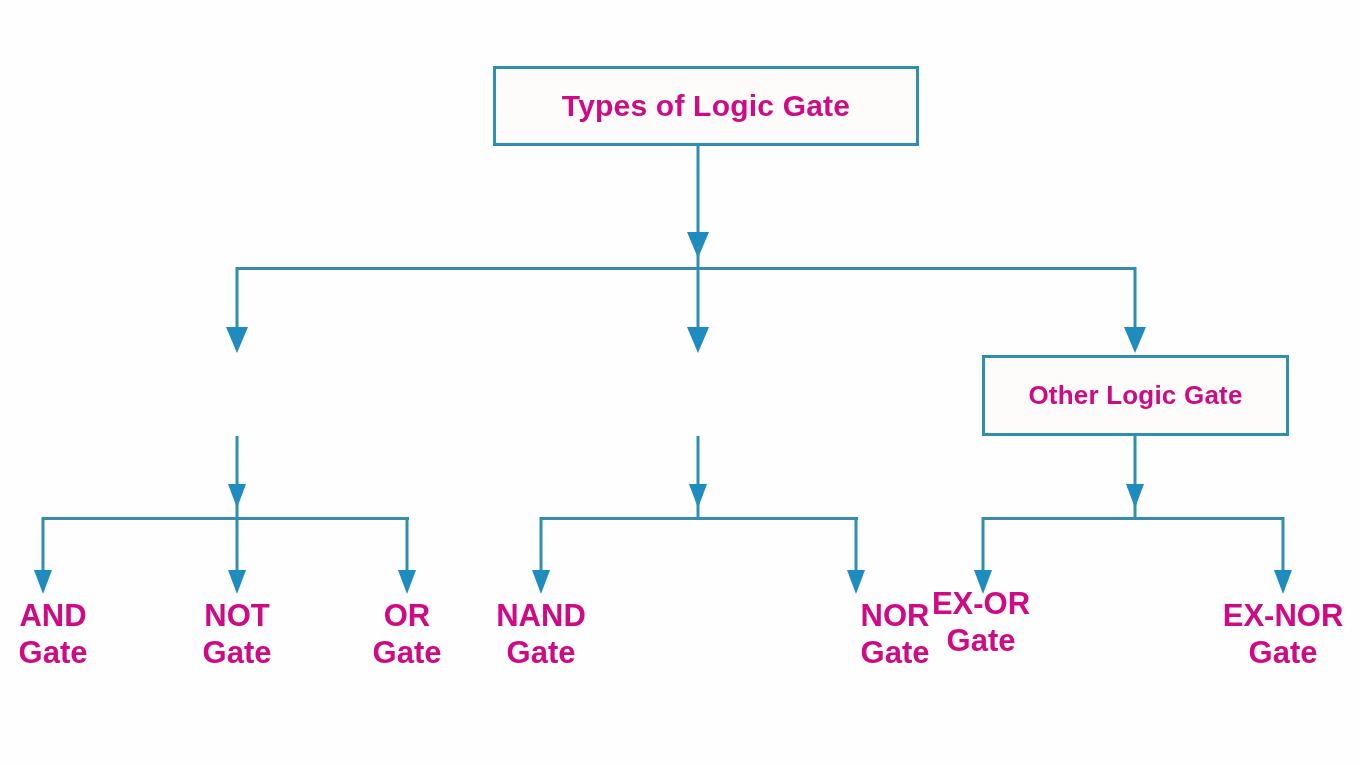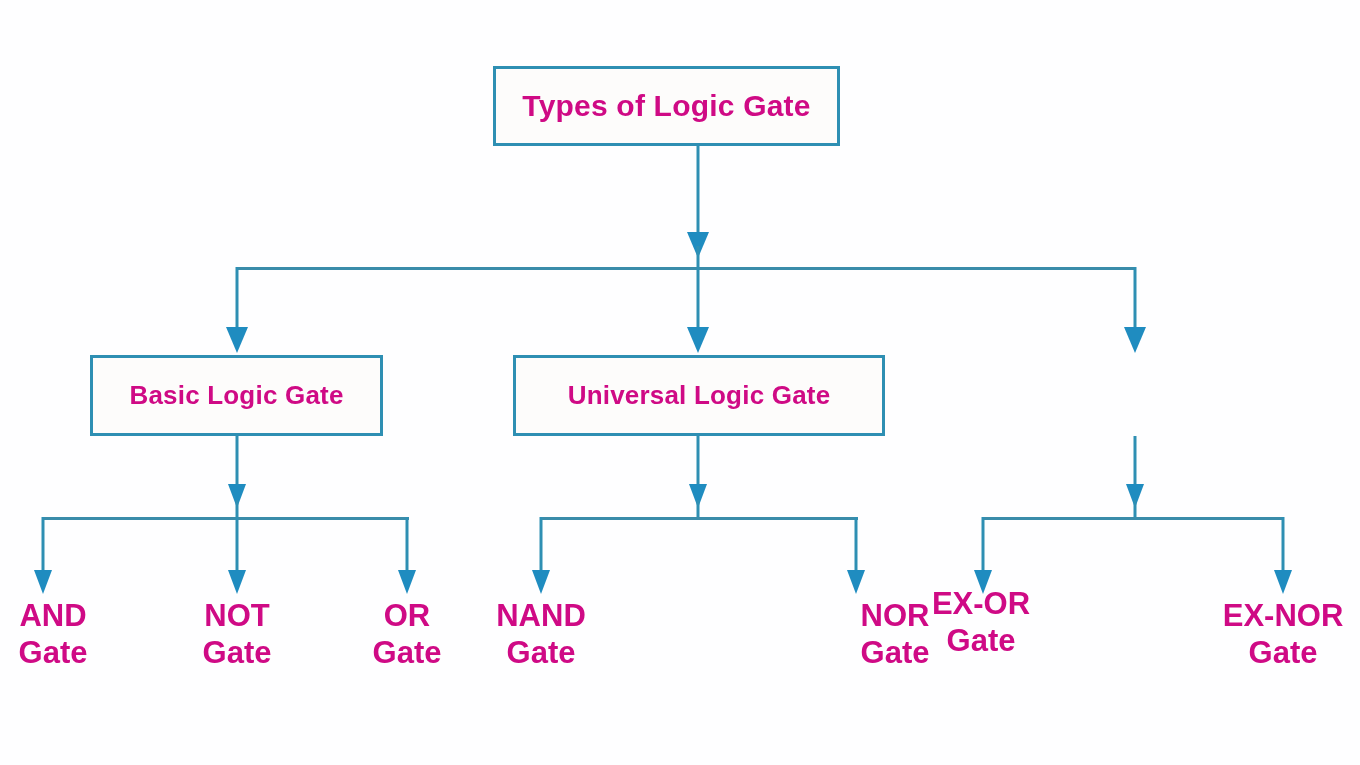--- a/index.html
+++ b/index.html
@@ -29,21 +29,21 @@
     justify-content: center;
     color: #cf0a85;
     font-weight: bold;
     letter-spacing: 0.2px;
     text-align: center;
     line-height: 1.05;
   }
   .node-box.root {
     left: 493px;
     top: 66px;
-    width: 347px;
+    width: 426px;
     height: 80px;
     font-size: 30px;
   }
   .node-box.mid {
     top: 355px;
     height: 81px;
     font-size: 26px;
   }
   .node-box.mid-1 { left: 90px;  width: 293px; }
   .node-box.mid-2 { left: 513px; width: 372px; }
@@ -108,25 +108,22 @@
 
   <div class="vline" style="left:237px; top:267px; height:66px;"></div>
   <div class="arrow" style="left:237px; top:327px;"></div>
 
   <div class="vline" style="left:698px; top:267px; height:66px;"></div>
   <div class="arrow" style="left:698px; top:327px;"></div>
 
   <div class="vline" style="left:1135px; top:267px; height:66px;"></div>
   <div class="arrow" style="left:1135px; top:327px;"></div>
 
-  <div class="node-box mid mid-1">
-    <span>Basic Logic Gate</span>
-  </div>
-  <div class="node-box mid mid-2">
-    <span>Universal Logic Gate</span>
+  <div class="node-box mid mid-3">
+    <span>Other Logic Gate</span>
   </div>
 
   <div class="vline" style="left:237px; top:436px; height:64px;"></div>
   <div class="arrow slim" style="left:237px; top:484px;"></div>
   <div class="vline" style="left:237px; top:500px; height:19px;"></div>
   <div class="hline" style="left:42px; top:517px; width:367px;"></div>
 
   <div class="vline" style="left:43px; top:517px; height:58px;"></div>
   <div class="arrow slim" style="left:43px; top:570px;"></div>
 

